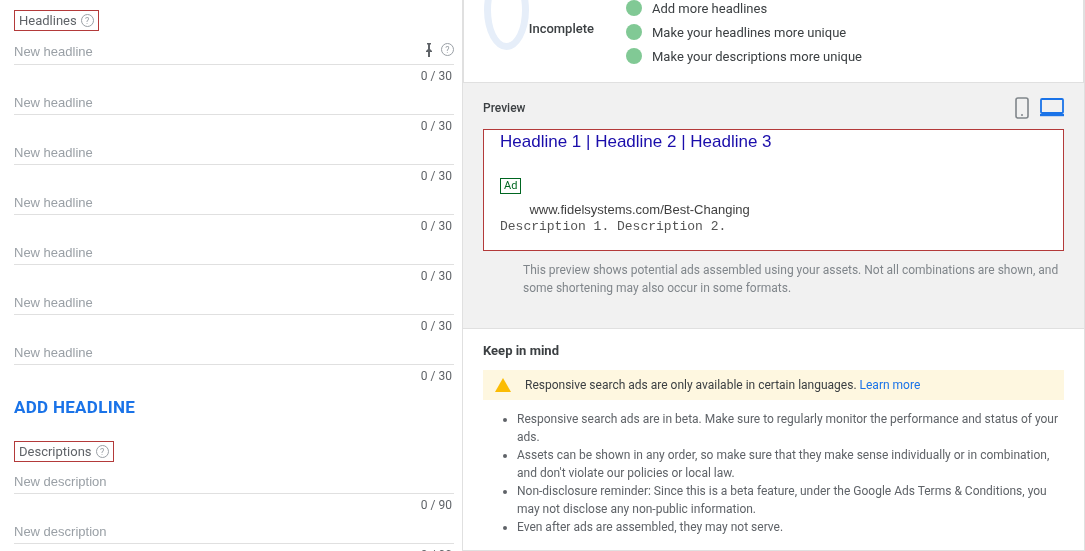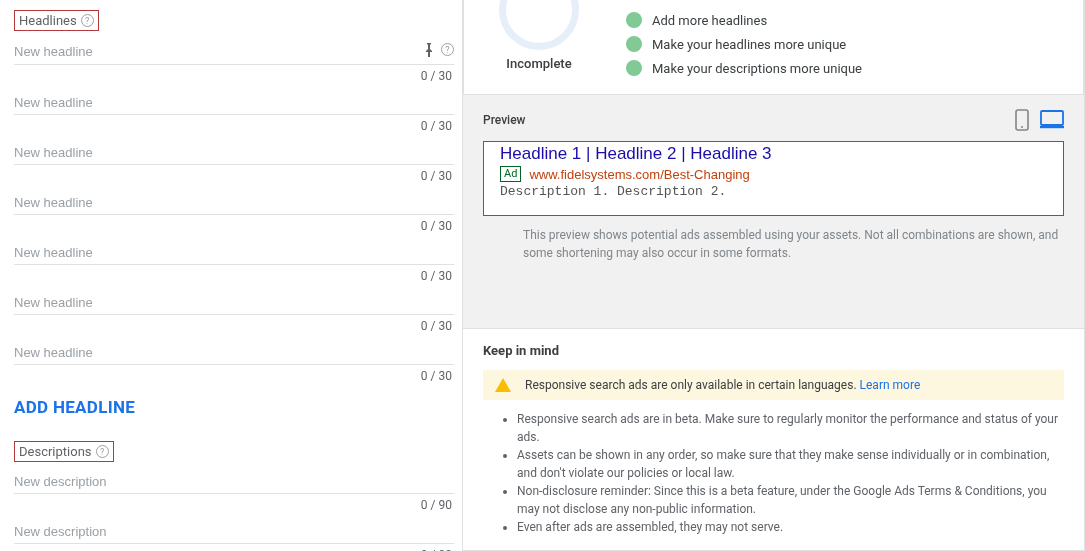--- a/index.html
+++ b/index.html
@@ -95,42 +95,42 @@
     background: #fff;
     border: 1px solid #e0e0e0;
     border-top: none;
     padding: 0 20px 18px 20px;
     display: flex;
     gap: 32px;
     align-items: flex-start;
   }
   .donut-wrap {
     display: flex;
-    flex-direction: column;
+    flex-direction: row;
     align-items: center;
     width: 110px;
   }
   .donut {
     width: 80px;
     height: 80px;
     border-radius: 50%;
     border: 7px solid #e6eef9;
     margin-top: -30px;
   }
   .donut-label {
     font-size: 13px;
     color: #3c4043;
     margin-top: 6px;
     font-weight: 500;
   }
   .ideas {
     display: flex;
     flex-direction: column;
     gap: 8px;
-    padding-top: 12px;
+    padding-top: 0;
   }
   .idea-row {
     display: flex;
     align-items: center;
     gap: 10px;
     font-size: 13px;
     color: #3c4043;
   }
   .idea-dot {
     width: 16px;
@@ -175,23 +175,24 @@
     margin-bottom: 2px;
   }
   .ad-badge {
     border: 1px solid #006621;
     color: #006621;
     font-size: 11px;
     padding: 0 3px;
     line-height: 14px;
   }
   .ad-url {
-    color: #c2410c;
+    color: #404040;
     font-size: 13px;
     font-family: arial, sans-serif;
+    margin-top: 48px;
   }
   .ad-desc {
     font-size: 13px;
     color: #545454;
     font-family: Liberation Mono, monospace;
   }
   .preview-note {
     color: #80868b;
     font-size: 12px;
     padding: 10px 20px 0 60px;

